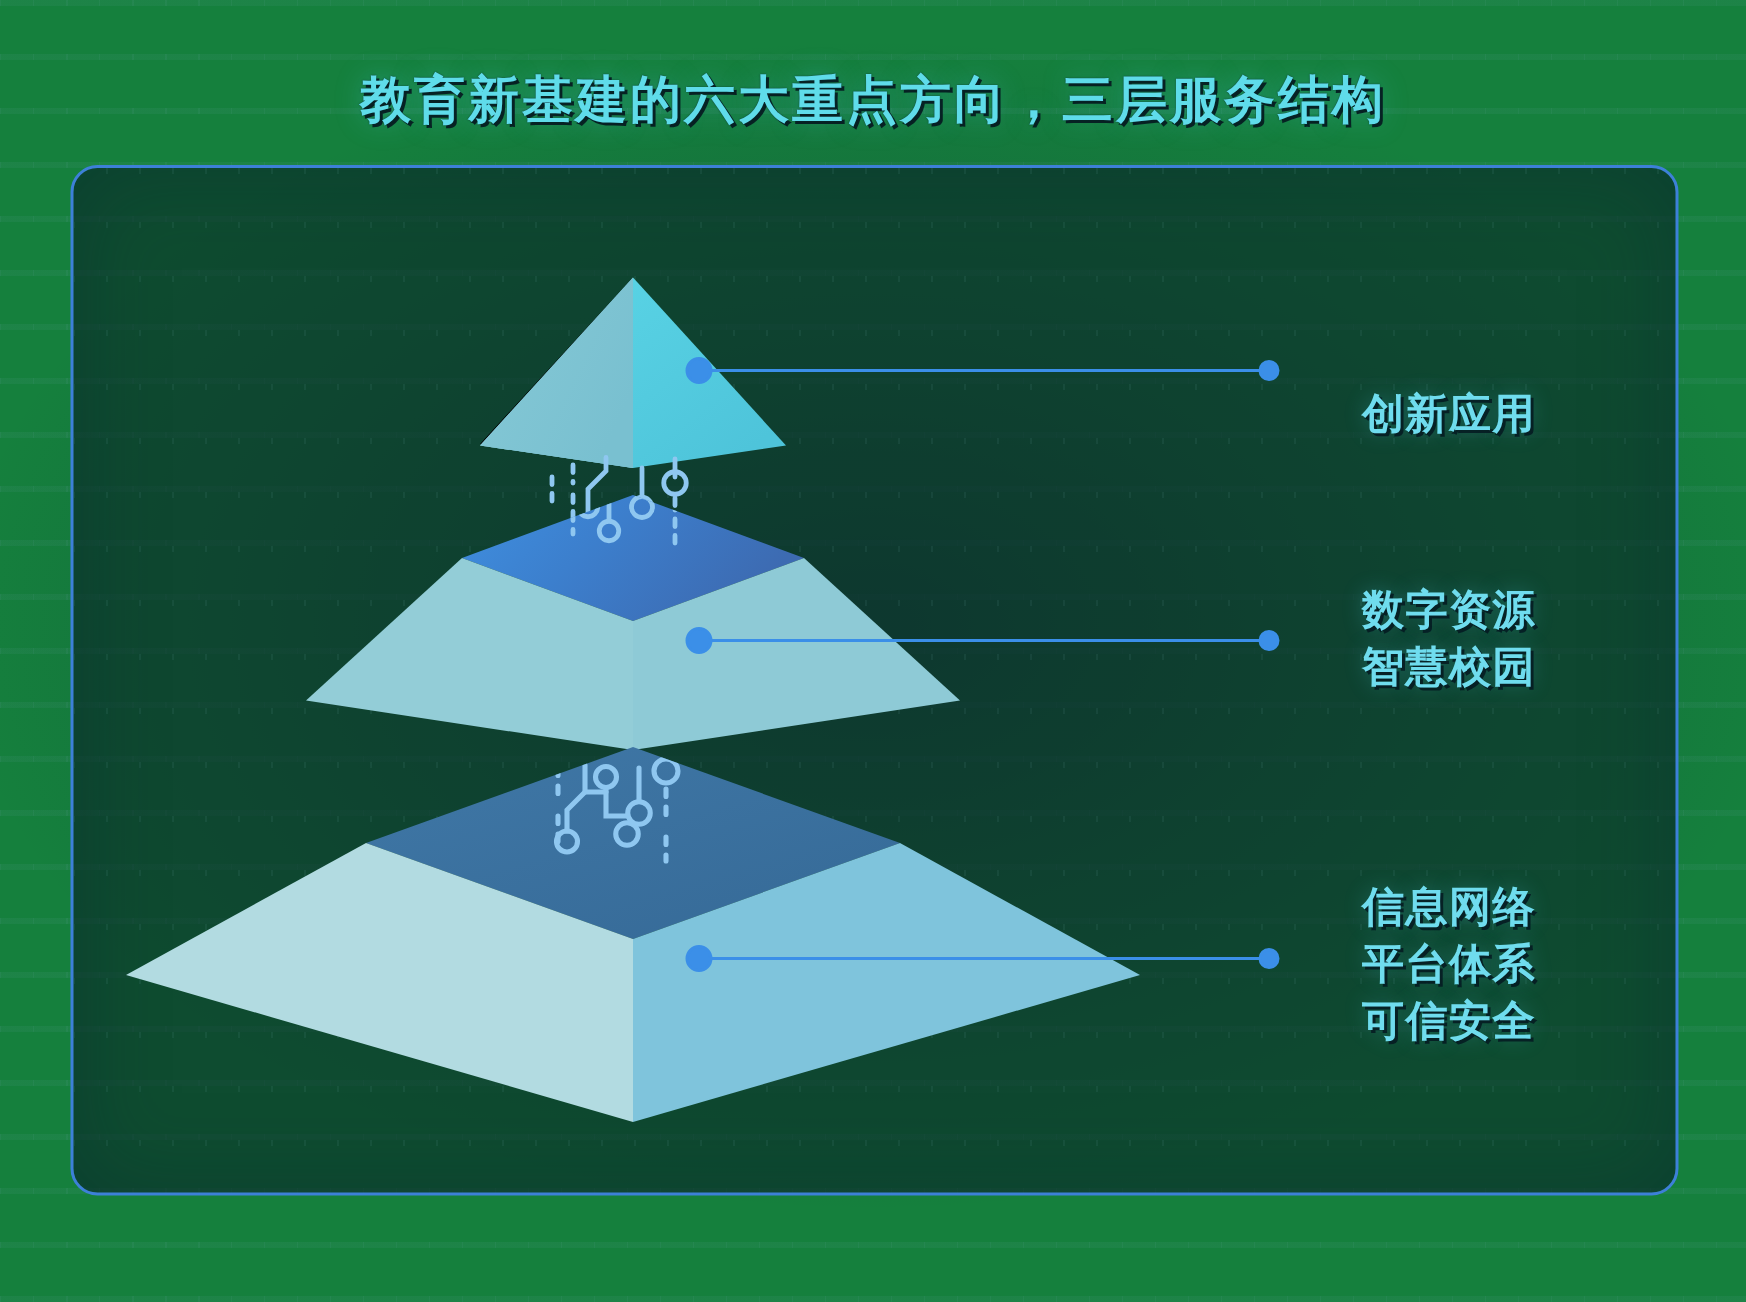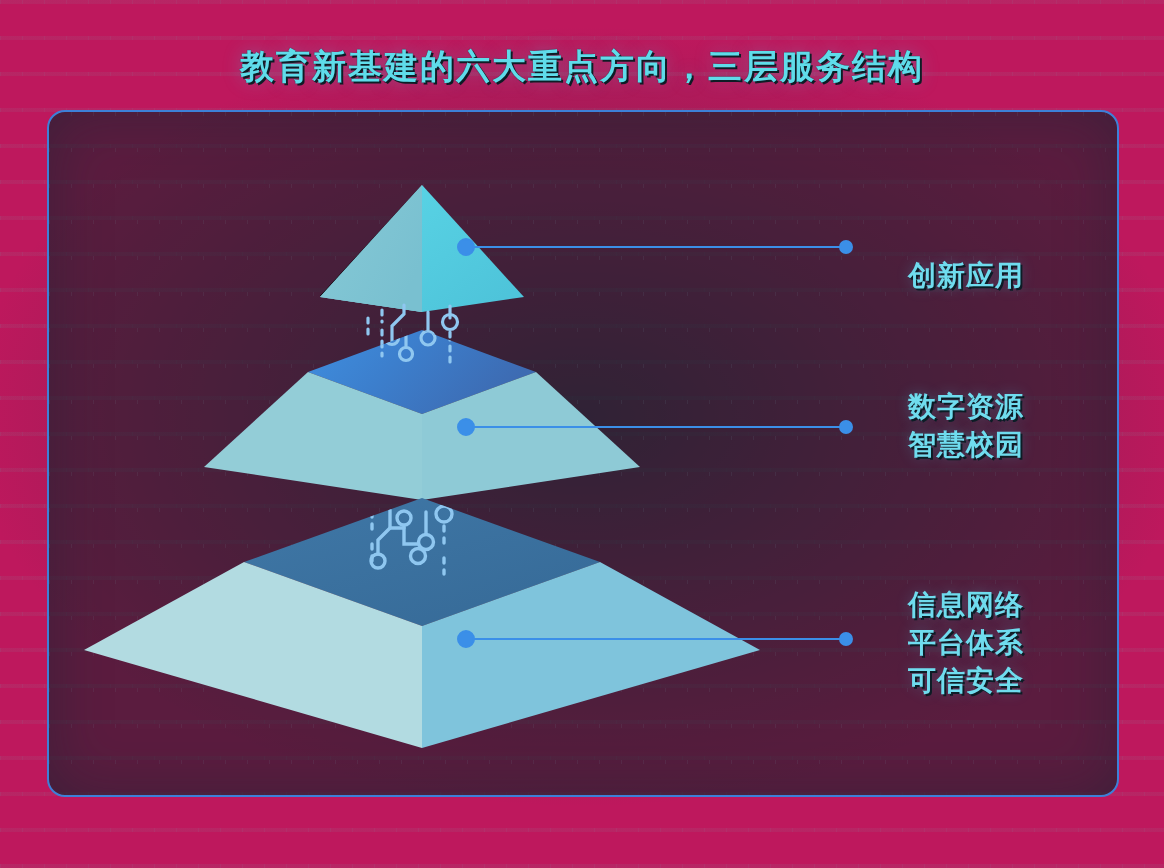--- a/index.html
+++ b/index.html
@@ -5,21 +5,21 @@
   html, body {
     margin: 0;
     padding: 0;
     background: #05090c;
   }
   #stage {
     position: relative;
     width: 1164px;
     height: 868px;
     overflow: hidden;
-    background: #be185d;
+    background: #15803d;
     font-family: "Liberation Sans", "DejaVu Sans", sans-serif;
   }
 
   
   #bg-grid {
     position: absolute;
     inset: 0;
     background-image:
       repeating-linear-gradient(to right,
         rgba(120,170,180,0.085) 0px, rgba(120,170,180,0.085) 1px,

